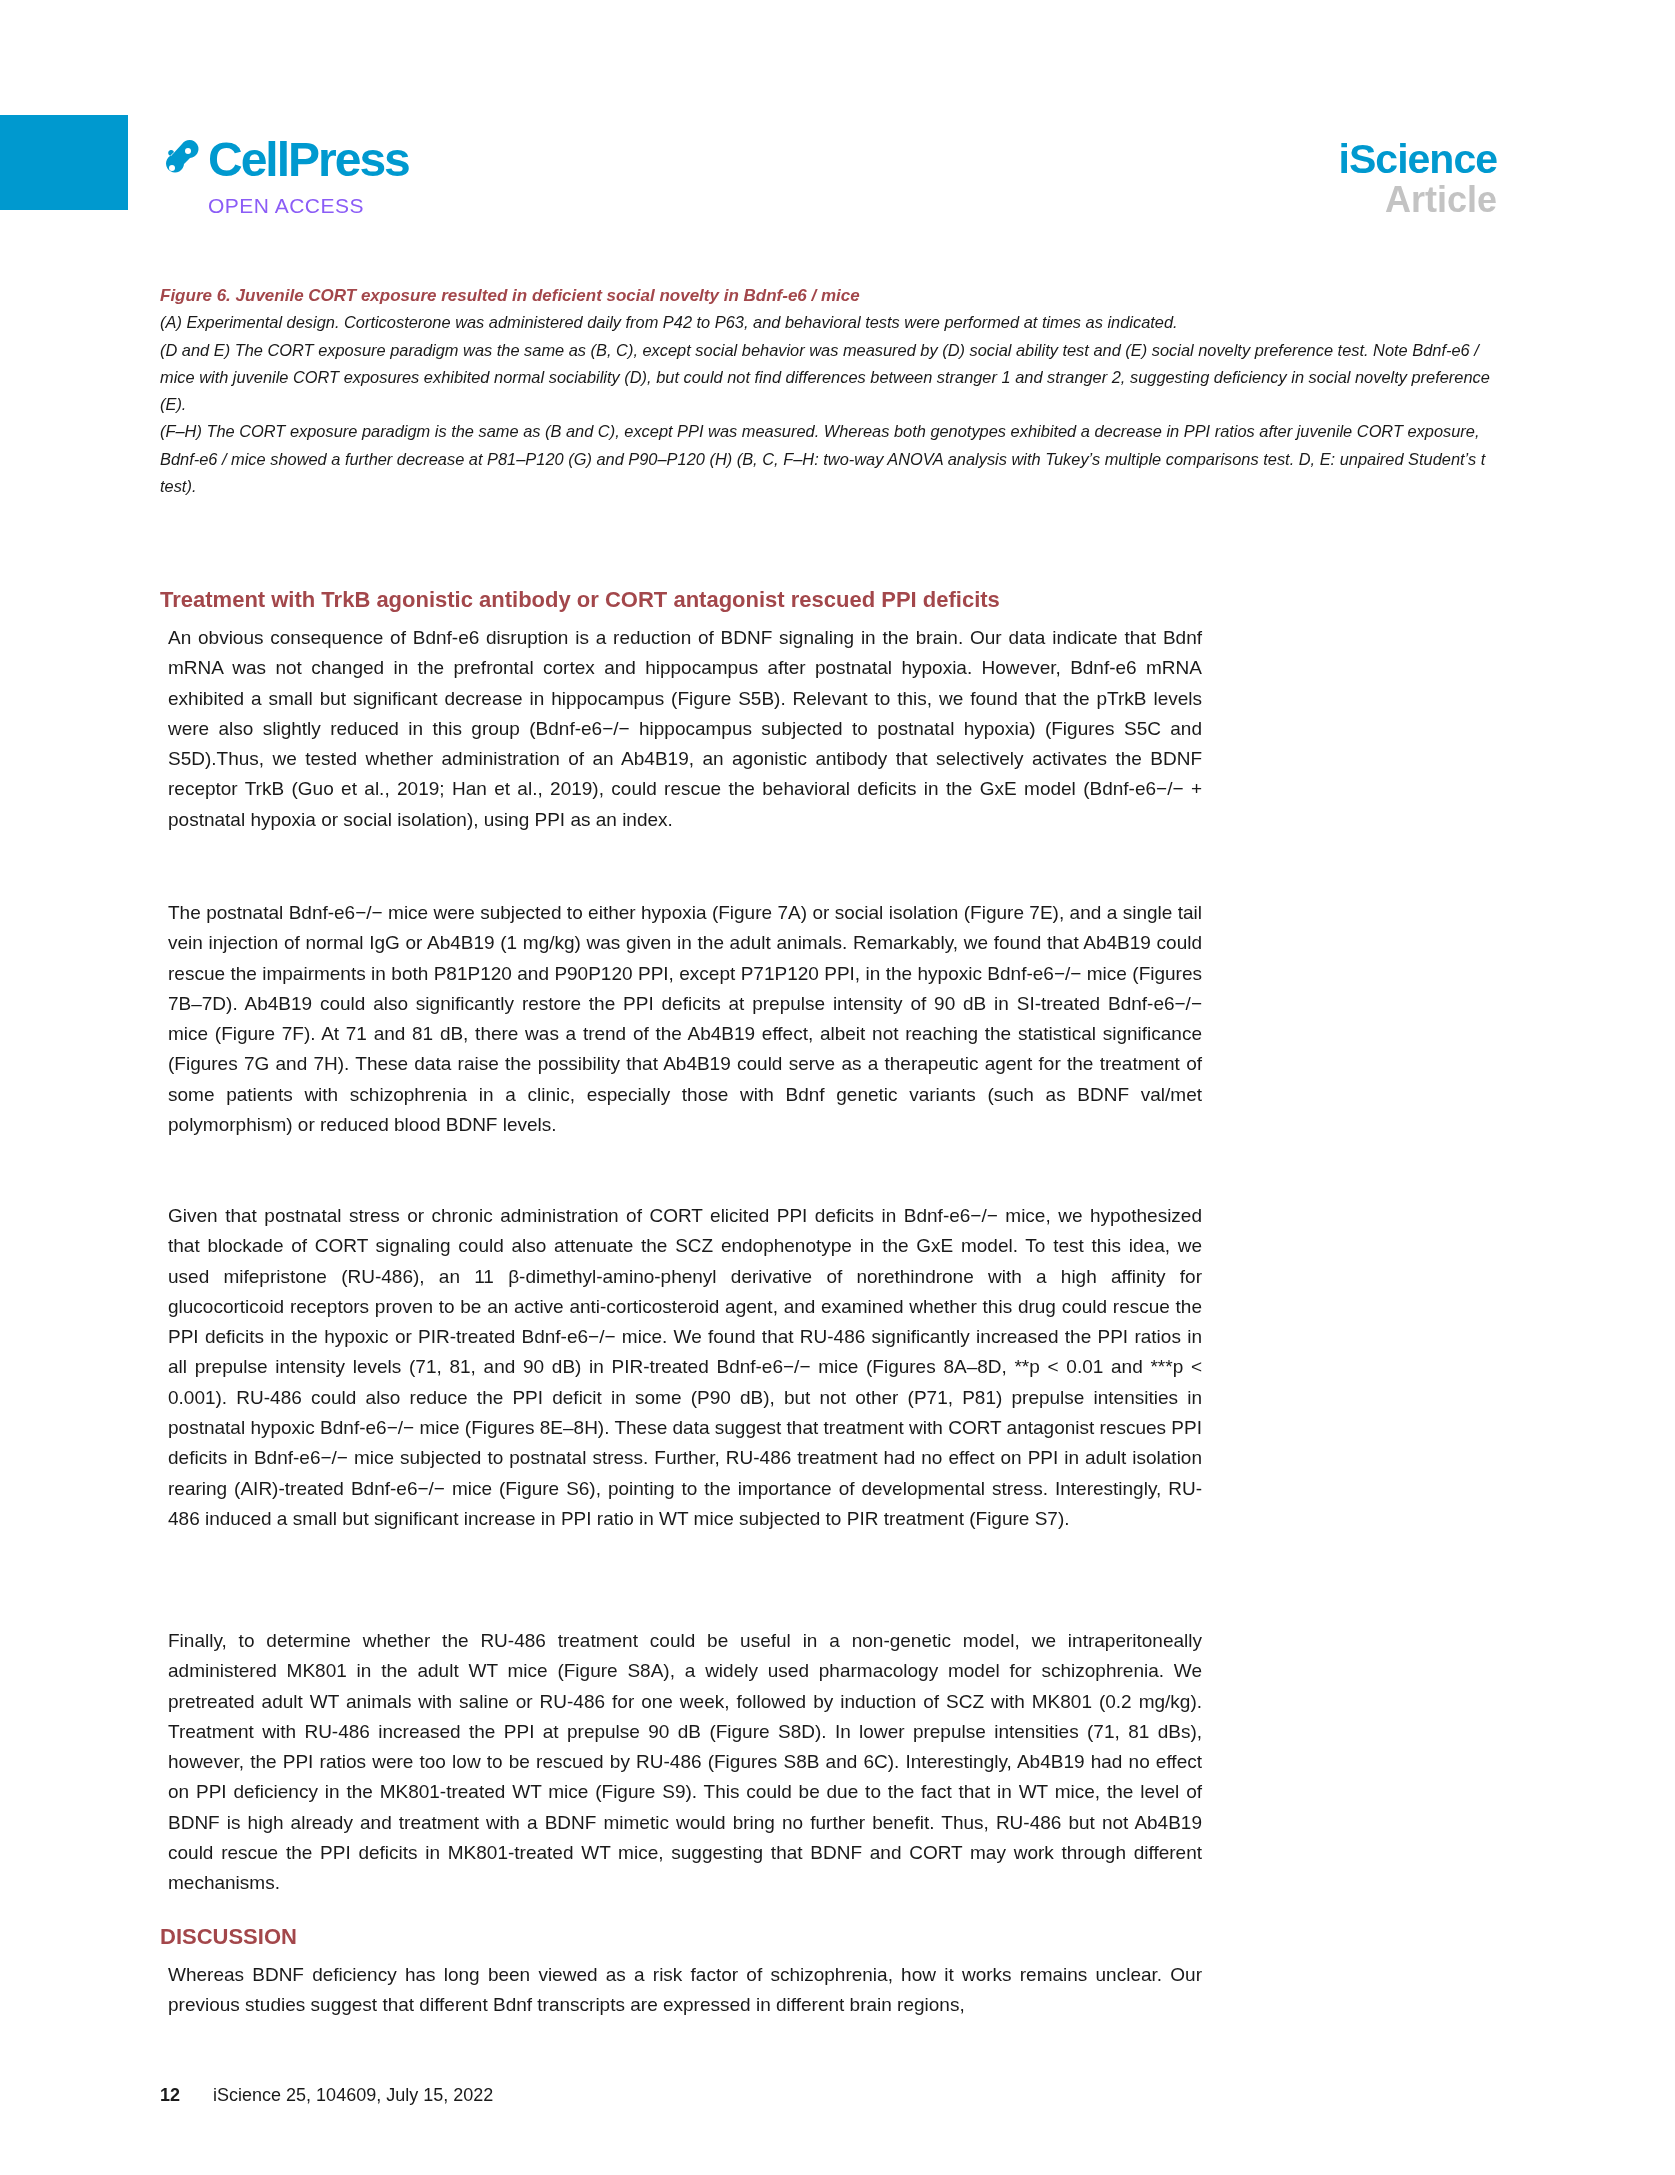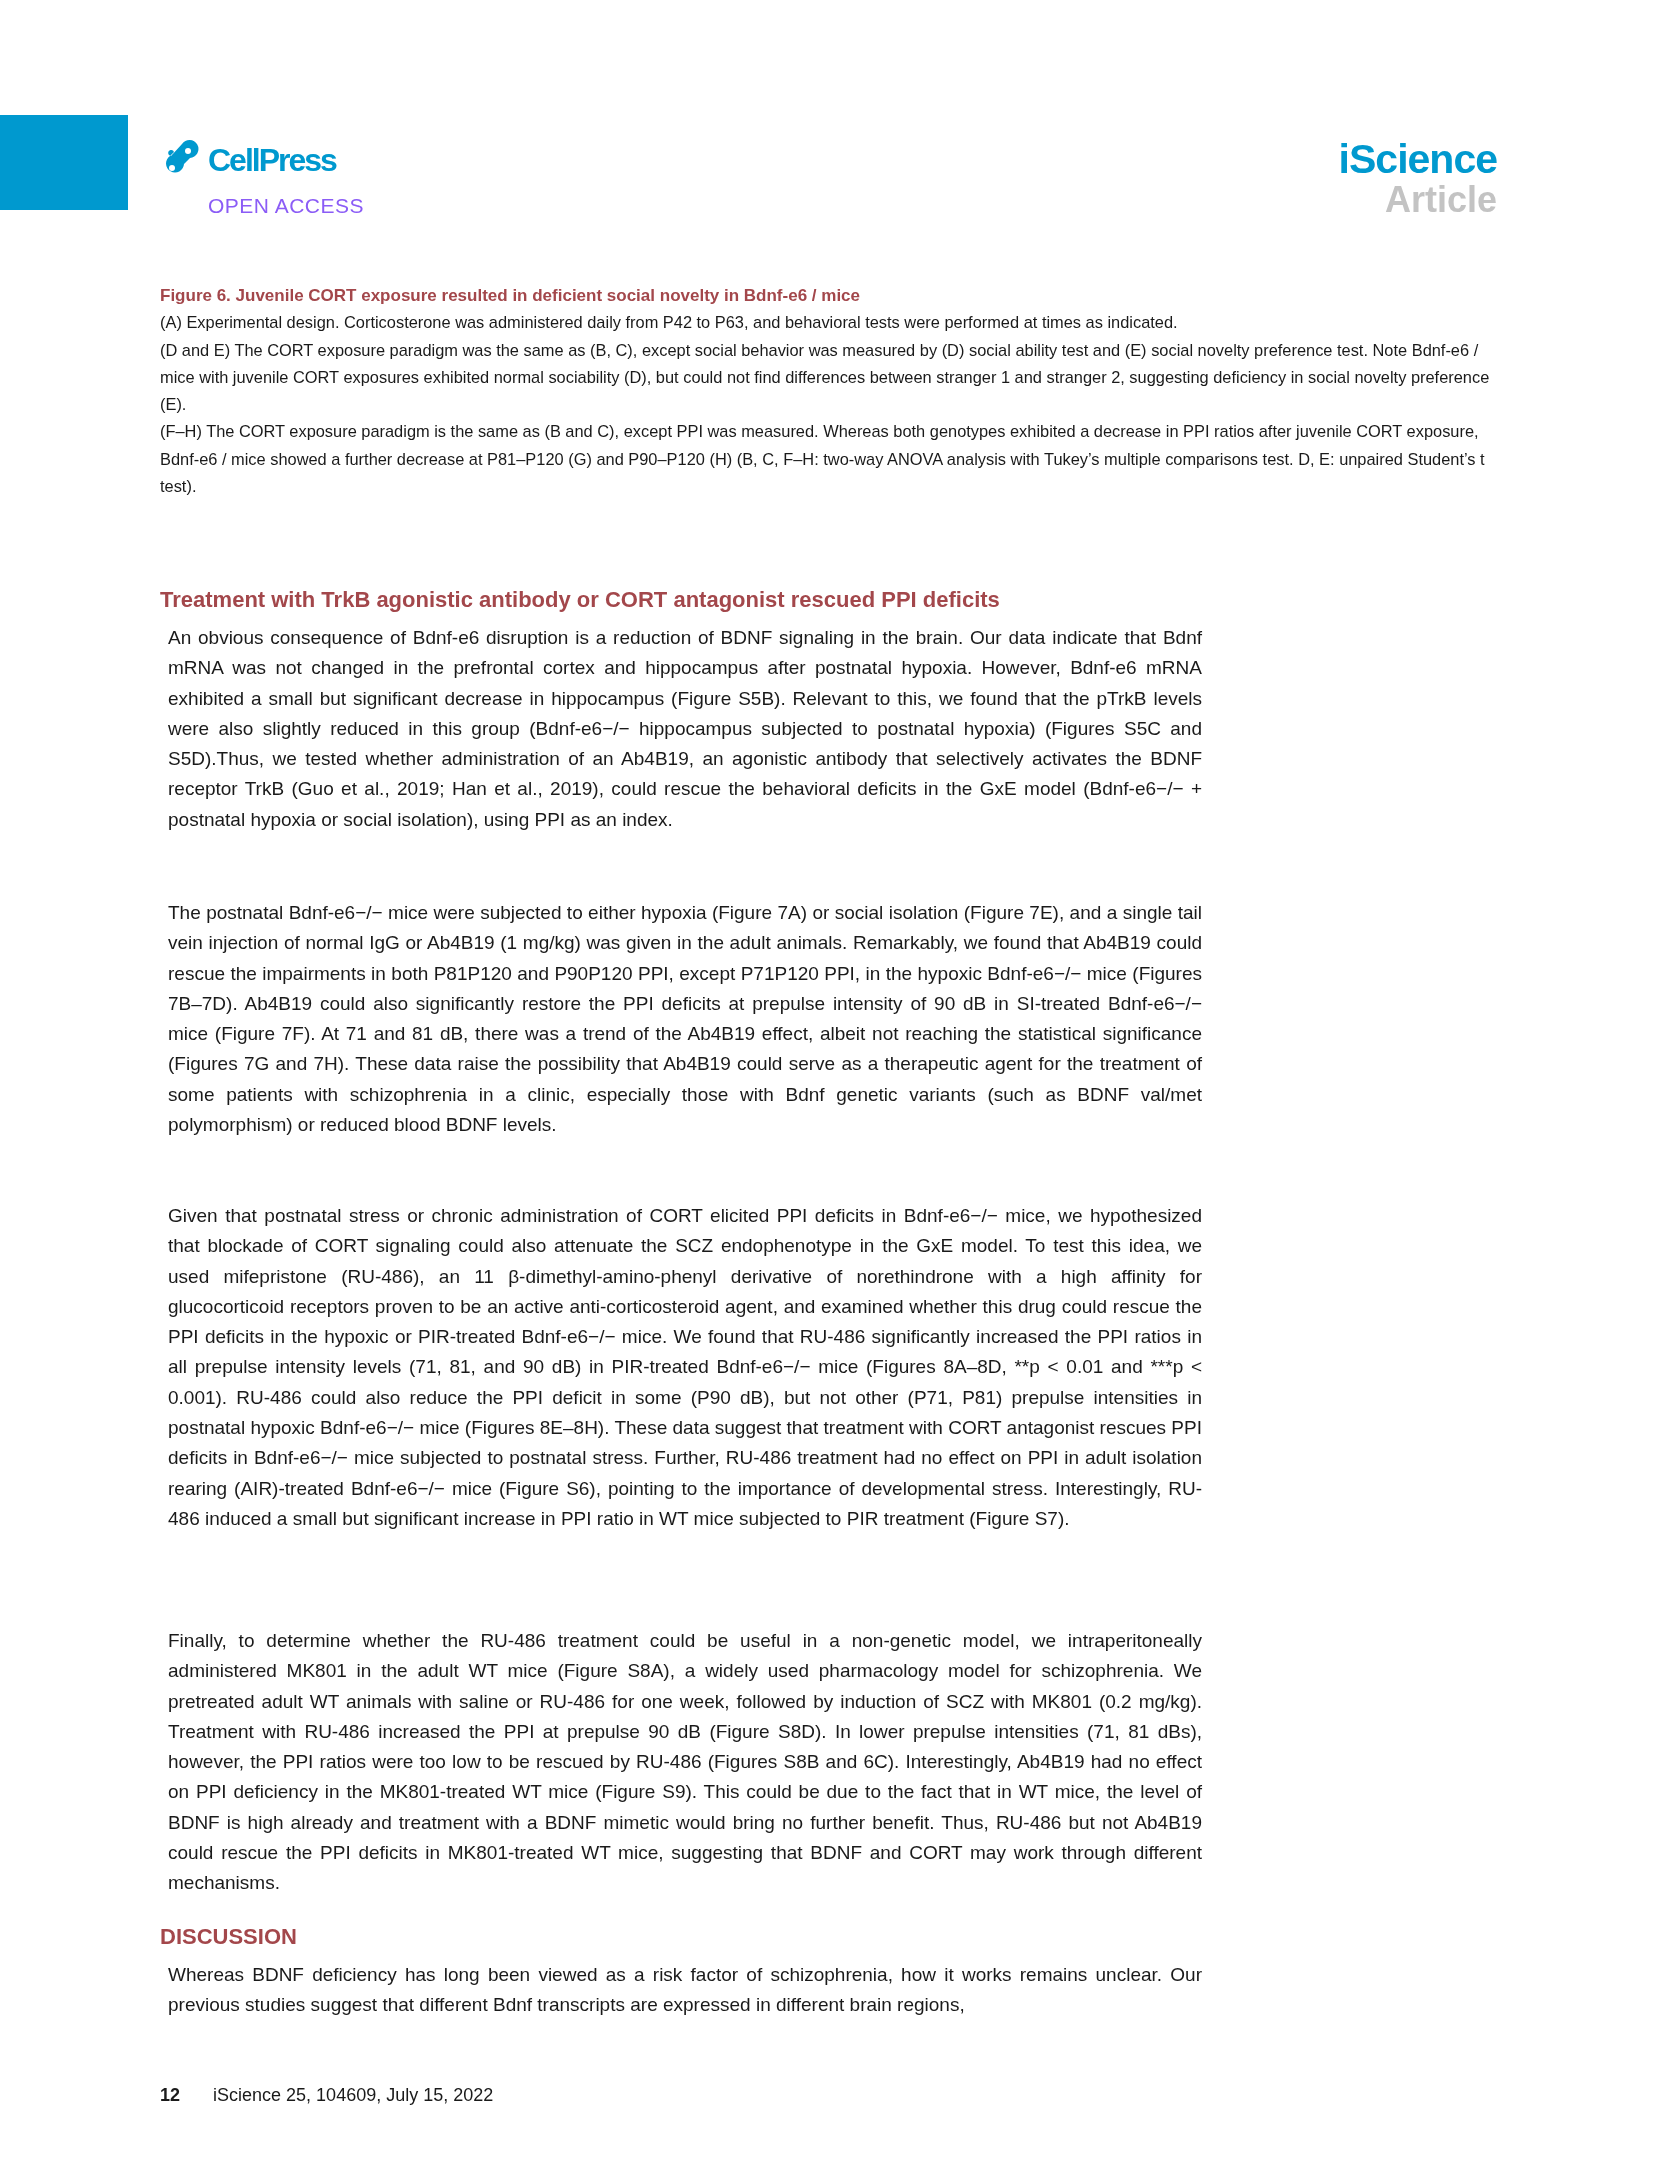--- a/index.html
+++ b/index.html
@@ -2,29 +2,29 @@
 <html><head>
 <meta charset="utf-8">
 <style>
   html, body { margin: 0; padding: 0; background: #ffffff; }
   body { width: 1675px; height: 2175px; position: relative; overflow: hidden;
          font-family: "Liberation Sans", sans-serif; color: #1a1a1a; }
   .corner-block { position: absolute; left: 0; top: 115px; width: 128px; height: 95px; background: #0099cf; }
   .logo { position: absolute; left: 160px; top: 140px; }
   .logo-row { display: flex; align-items: center; }
   .logo-mark { width: 40px; height: 40px; margin-right: 8px; }
-  .logo-text { font-weight: bold; font-size: 32px; color: #0099cf; letter-spacing: -2px; line-height: 40px; }
+  .logo-text { font-weight: bold; font-size: 48px; color: #0099cf; letter-spacing: -2px; line-height: 40px; }
   .logo-sub { font-size: 21px; color: #8b5cf6; margin-left: 48px; margin-top: 14px; letter-spacing: 0.5px; }
   .journal { position: absolute; right: 178px; top: 138px; text-align: right; }
   .journal-name { font-weight: bold; font-size: 41px; color: #0099cf; letter-spacing: -1px; line-height: 42px; }
   .journal-type { font-weight: bold; font-size: 36px; color: #c3c3c3; line-height: 40px; }
 
   .caption { position: absolute; left: 160px; top: 282px; width: 1350px; font-size: 16.4px; line-height: 27.3px; color: #1a1a1a; }
   .caption-title { color: #a3474b; font-weight: bold; font-size: 17px; }
-  .caption p { margin: 0; }
+  .caption p { margin: 0; font-style: italic; }
 
   .section { position: absolute; left: 160px; width: 1050px; }
   .heading { color: #a3474b; font-weight: bold; font-size: 22px; margin: 0 0 8px 0; line-height: 30px; }
   .para { font-size: 19px; line-height: 30.3px; text-align: justify; margin: 8px; }
 
   .footer { position: absolute; left: 160px; top: 2085px; font-size: 18px; color: #1a1a1a; }
   .footer .page-num { font-weight: bold; margin-right: 28px; text-align: right; }
 </style>
 </head>
 <body>

